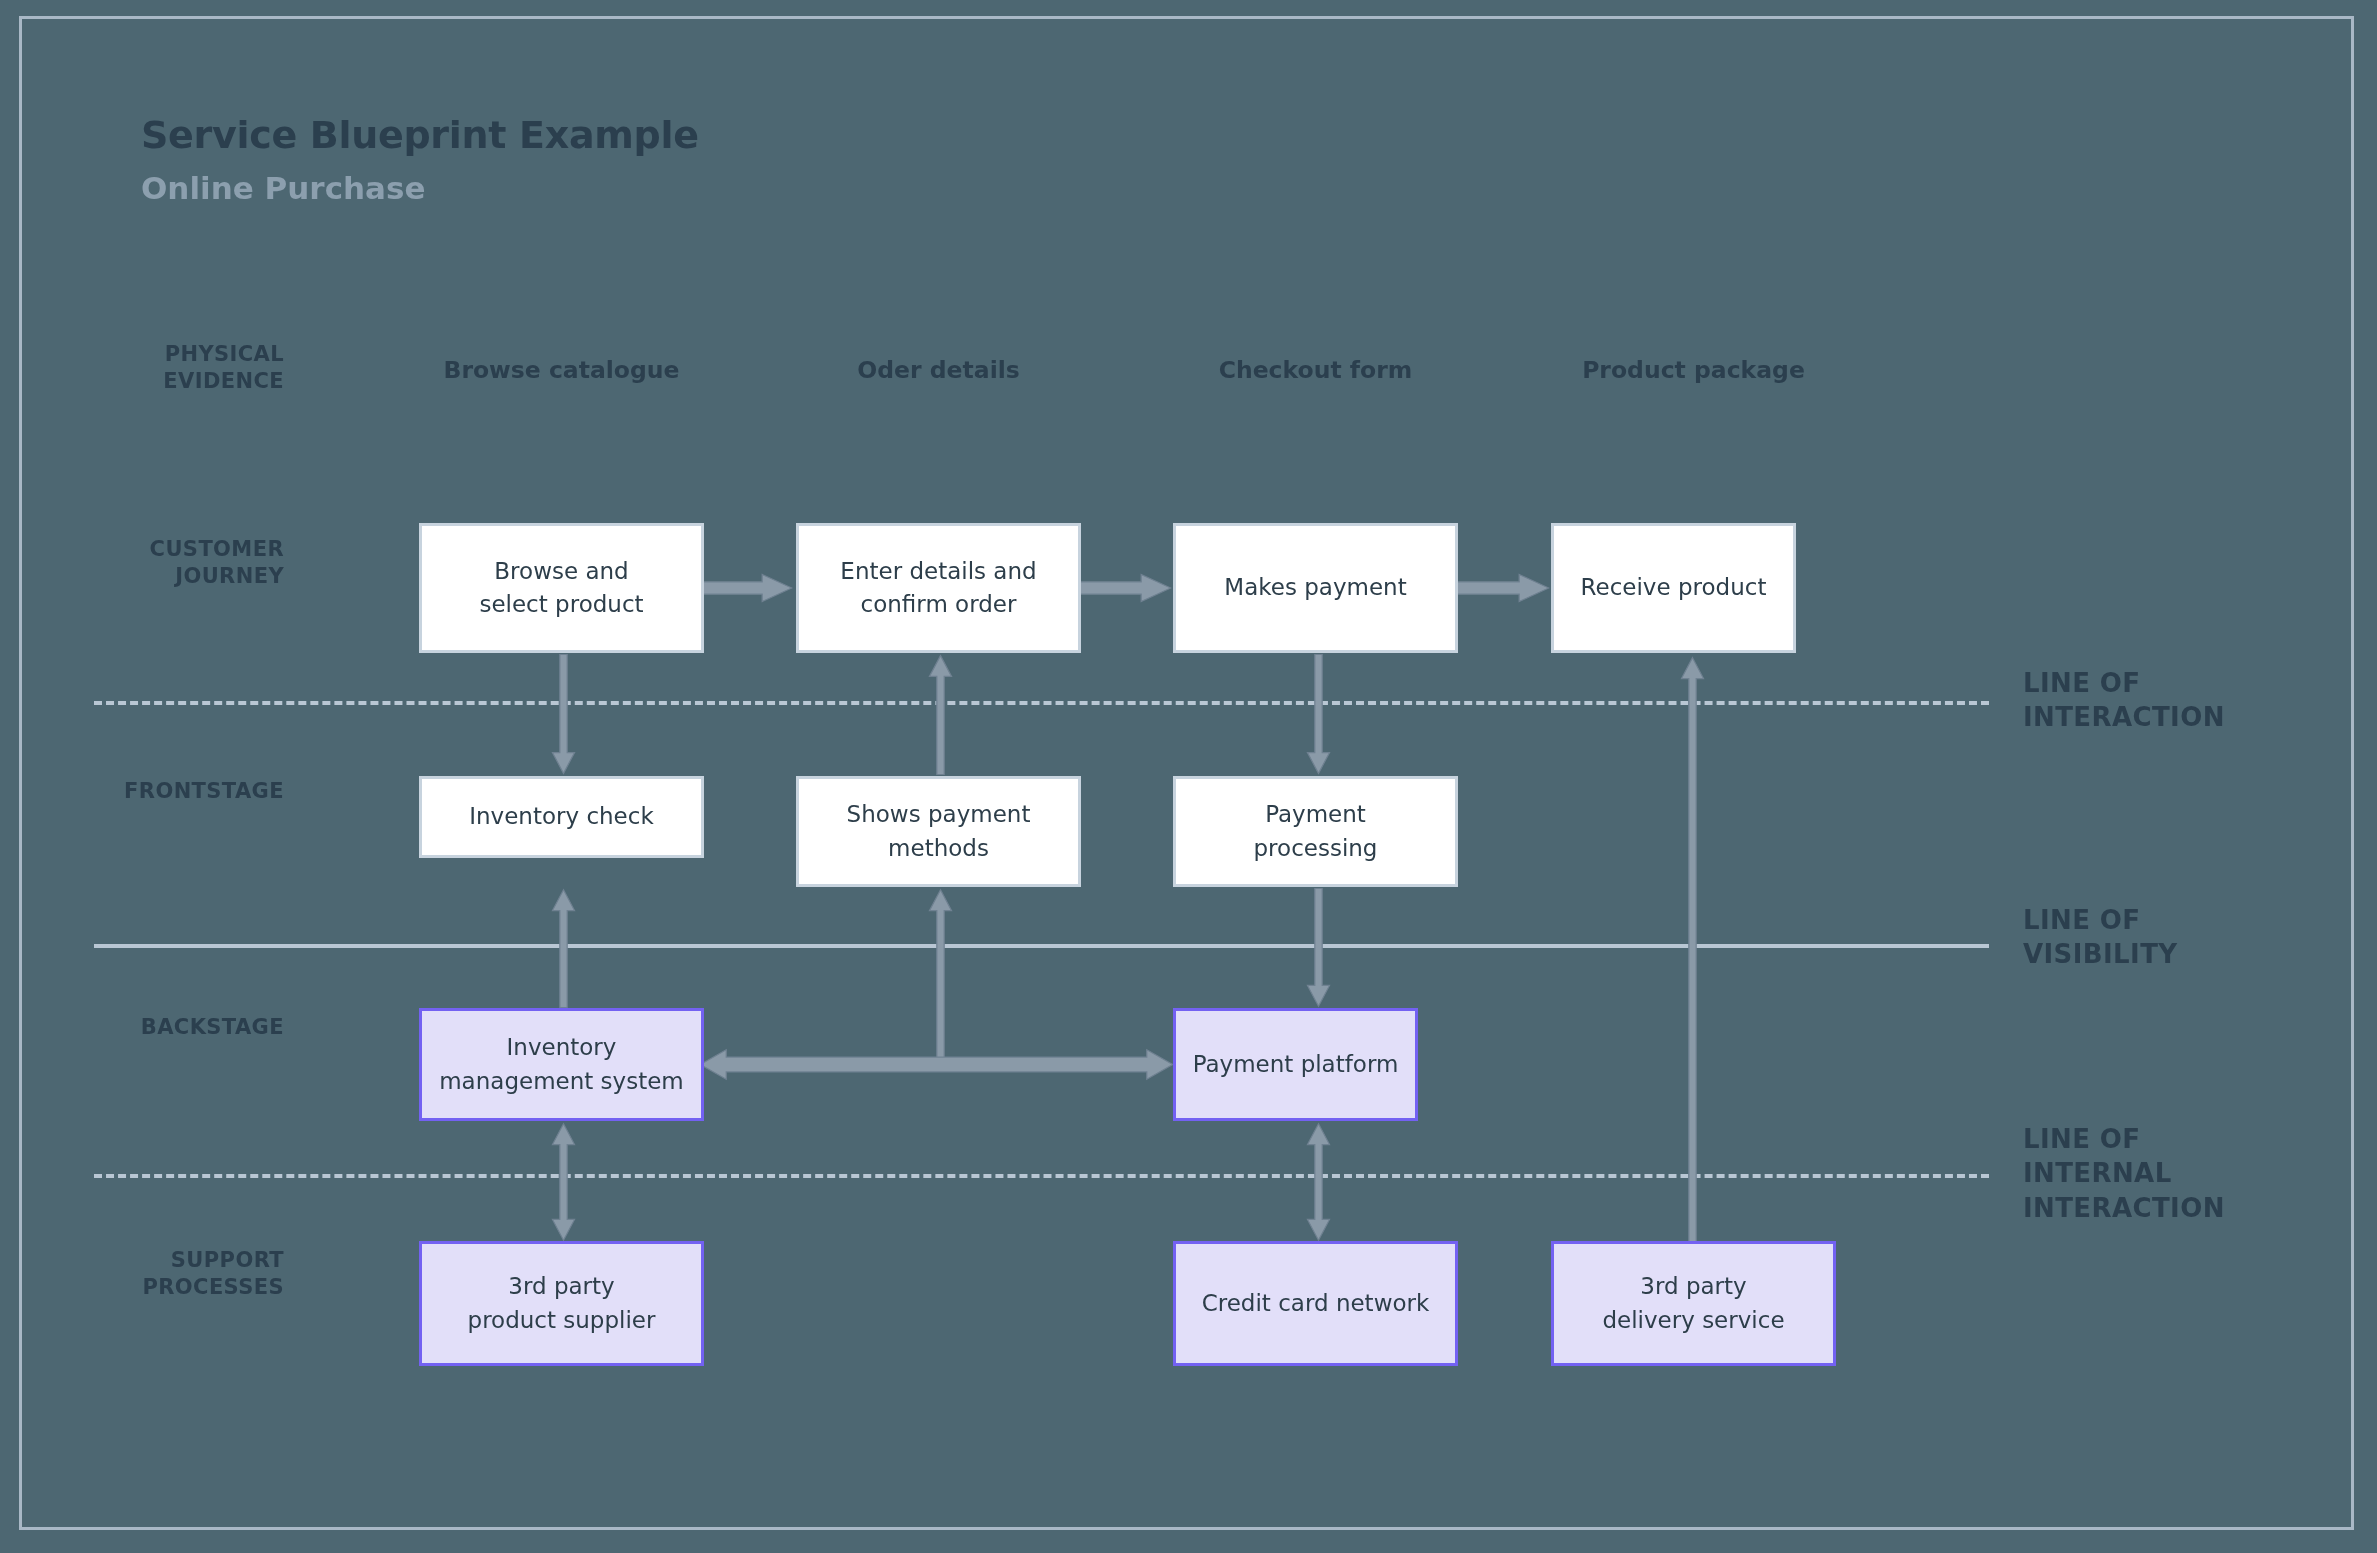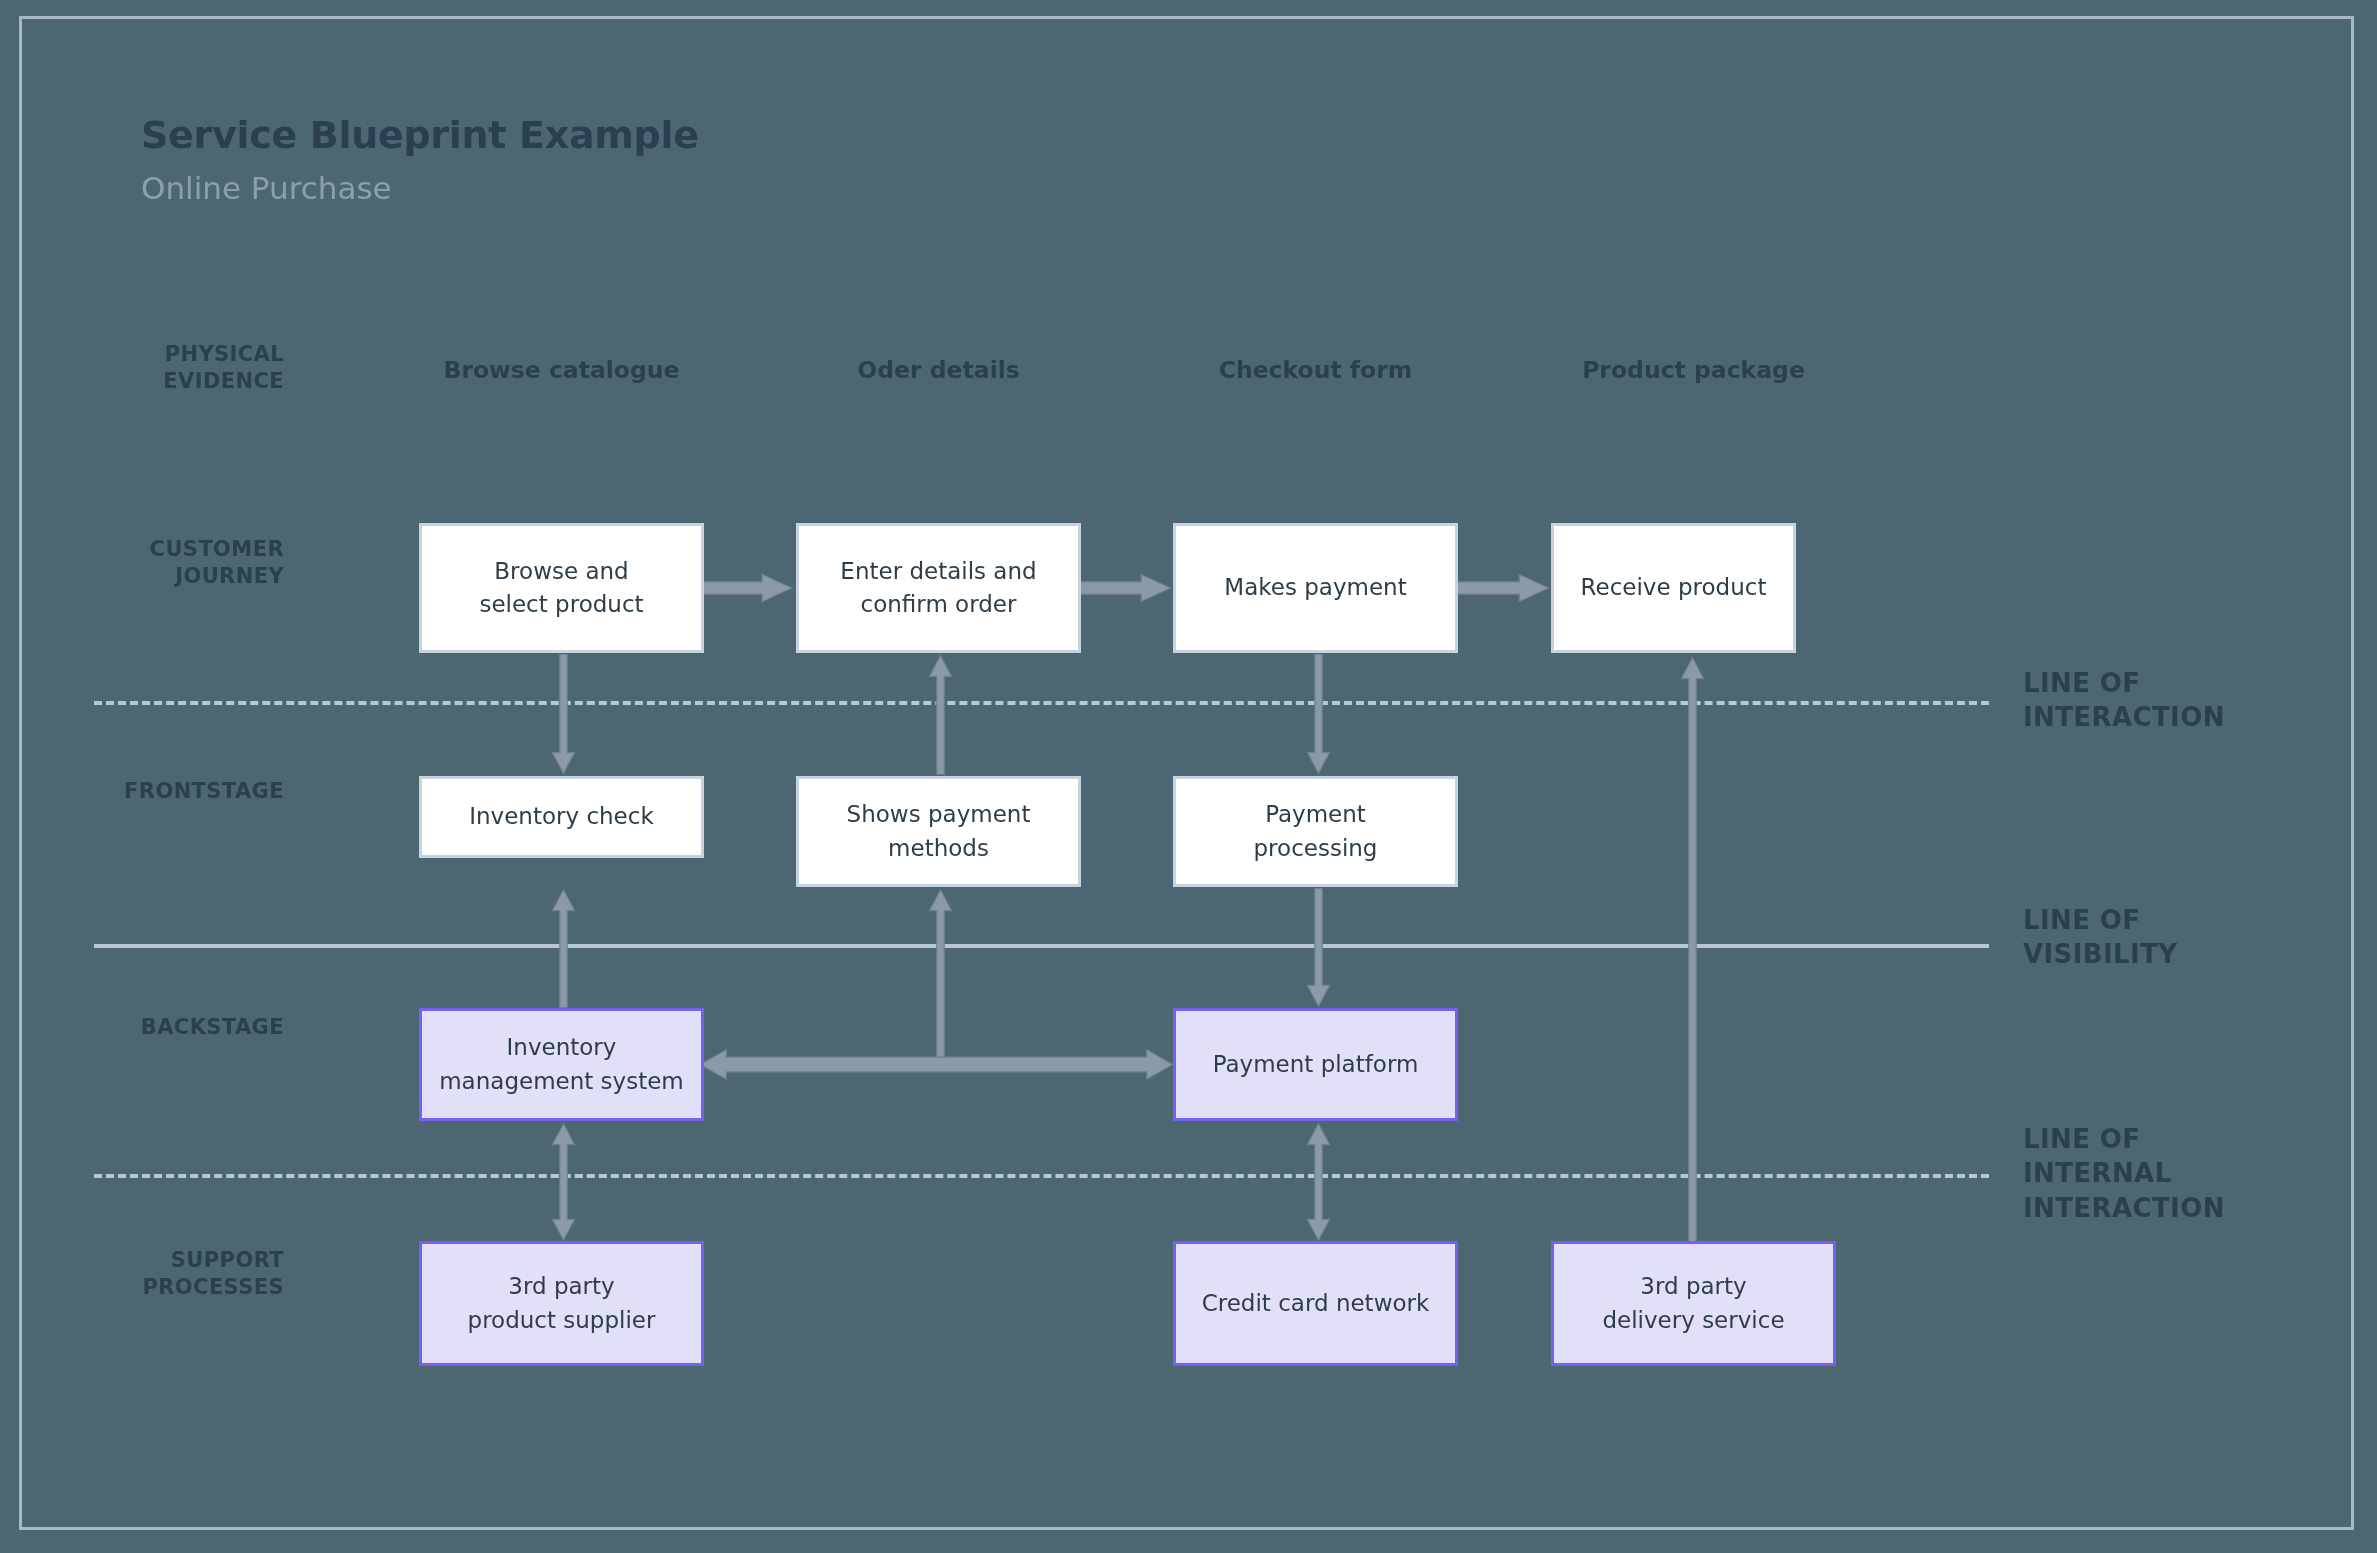--- a/index.html
+++ b/index.html
@@ -37,21 +37,21 @@
     font-weight: 700;
     letter-spacing: -0.3px;
     color: #2b3f4e;
     white-space: nowrap;
   }
   #subtitle {
     position: absolute;
     left: 141px;
     top: 170px;
     font-size: 31px;
-    font-weight: 400;
+    font-weight: 700;
     color: #8c9fae;
     white-space: nowrap;
   }
 
   
   .row-label {
     position: absolute;
     right: 2093px;      
     text-align: right;
     font-size: 21px;
@@ -249,21 +249,21 @@
   <div class="node white" style="left:1551px; top:523px; width:245px; height:130px;">Receive product</div>
 
   <div class="node white" style="left:419px;  top:776px; width:285px; height:82px;">Inventory check</div>
   <div class="node white" style="left:796px; top:776px; width:285px; height:111px;">Shows payment
 methods</div>
   <div class="node white" style="left:1173px; top:776px; width:285px; height:111px;">Payment
 processing</div>
 
   <div class="node purple" style="left:419px;  top:1008px; width:285px; height:113px;">Inventory
 management system</div>
-  <div class="node purple" style="left:1173px; top:1008px; width:285px; height:113px;">Payment platform</div>
+  <div class="node purple" style="left:1173px; top:1008px; width:245px; height:113px;">Payment platform</div>
 
   <div class="node purple" style="left:419px;  top:1241px; width:285px; height:125px;">3rd party
 product supplier</div>
   <div class="node purple" style="left:1173px; top:1241px; width:285px; height:125px;">Credit card network</div>
   <div class="node purple" style="left:1551px; top:1241px; width:285px; height:125px;">3rd party
 delivery service</div>
 
 </div>
 
 

